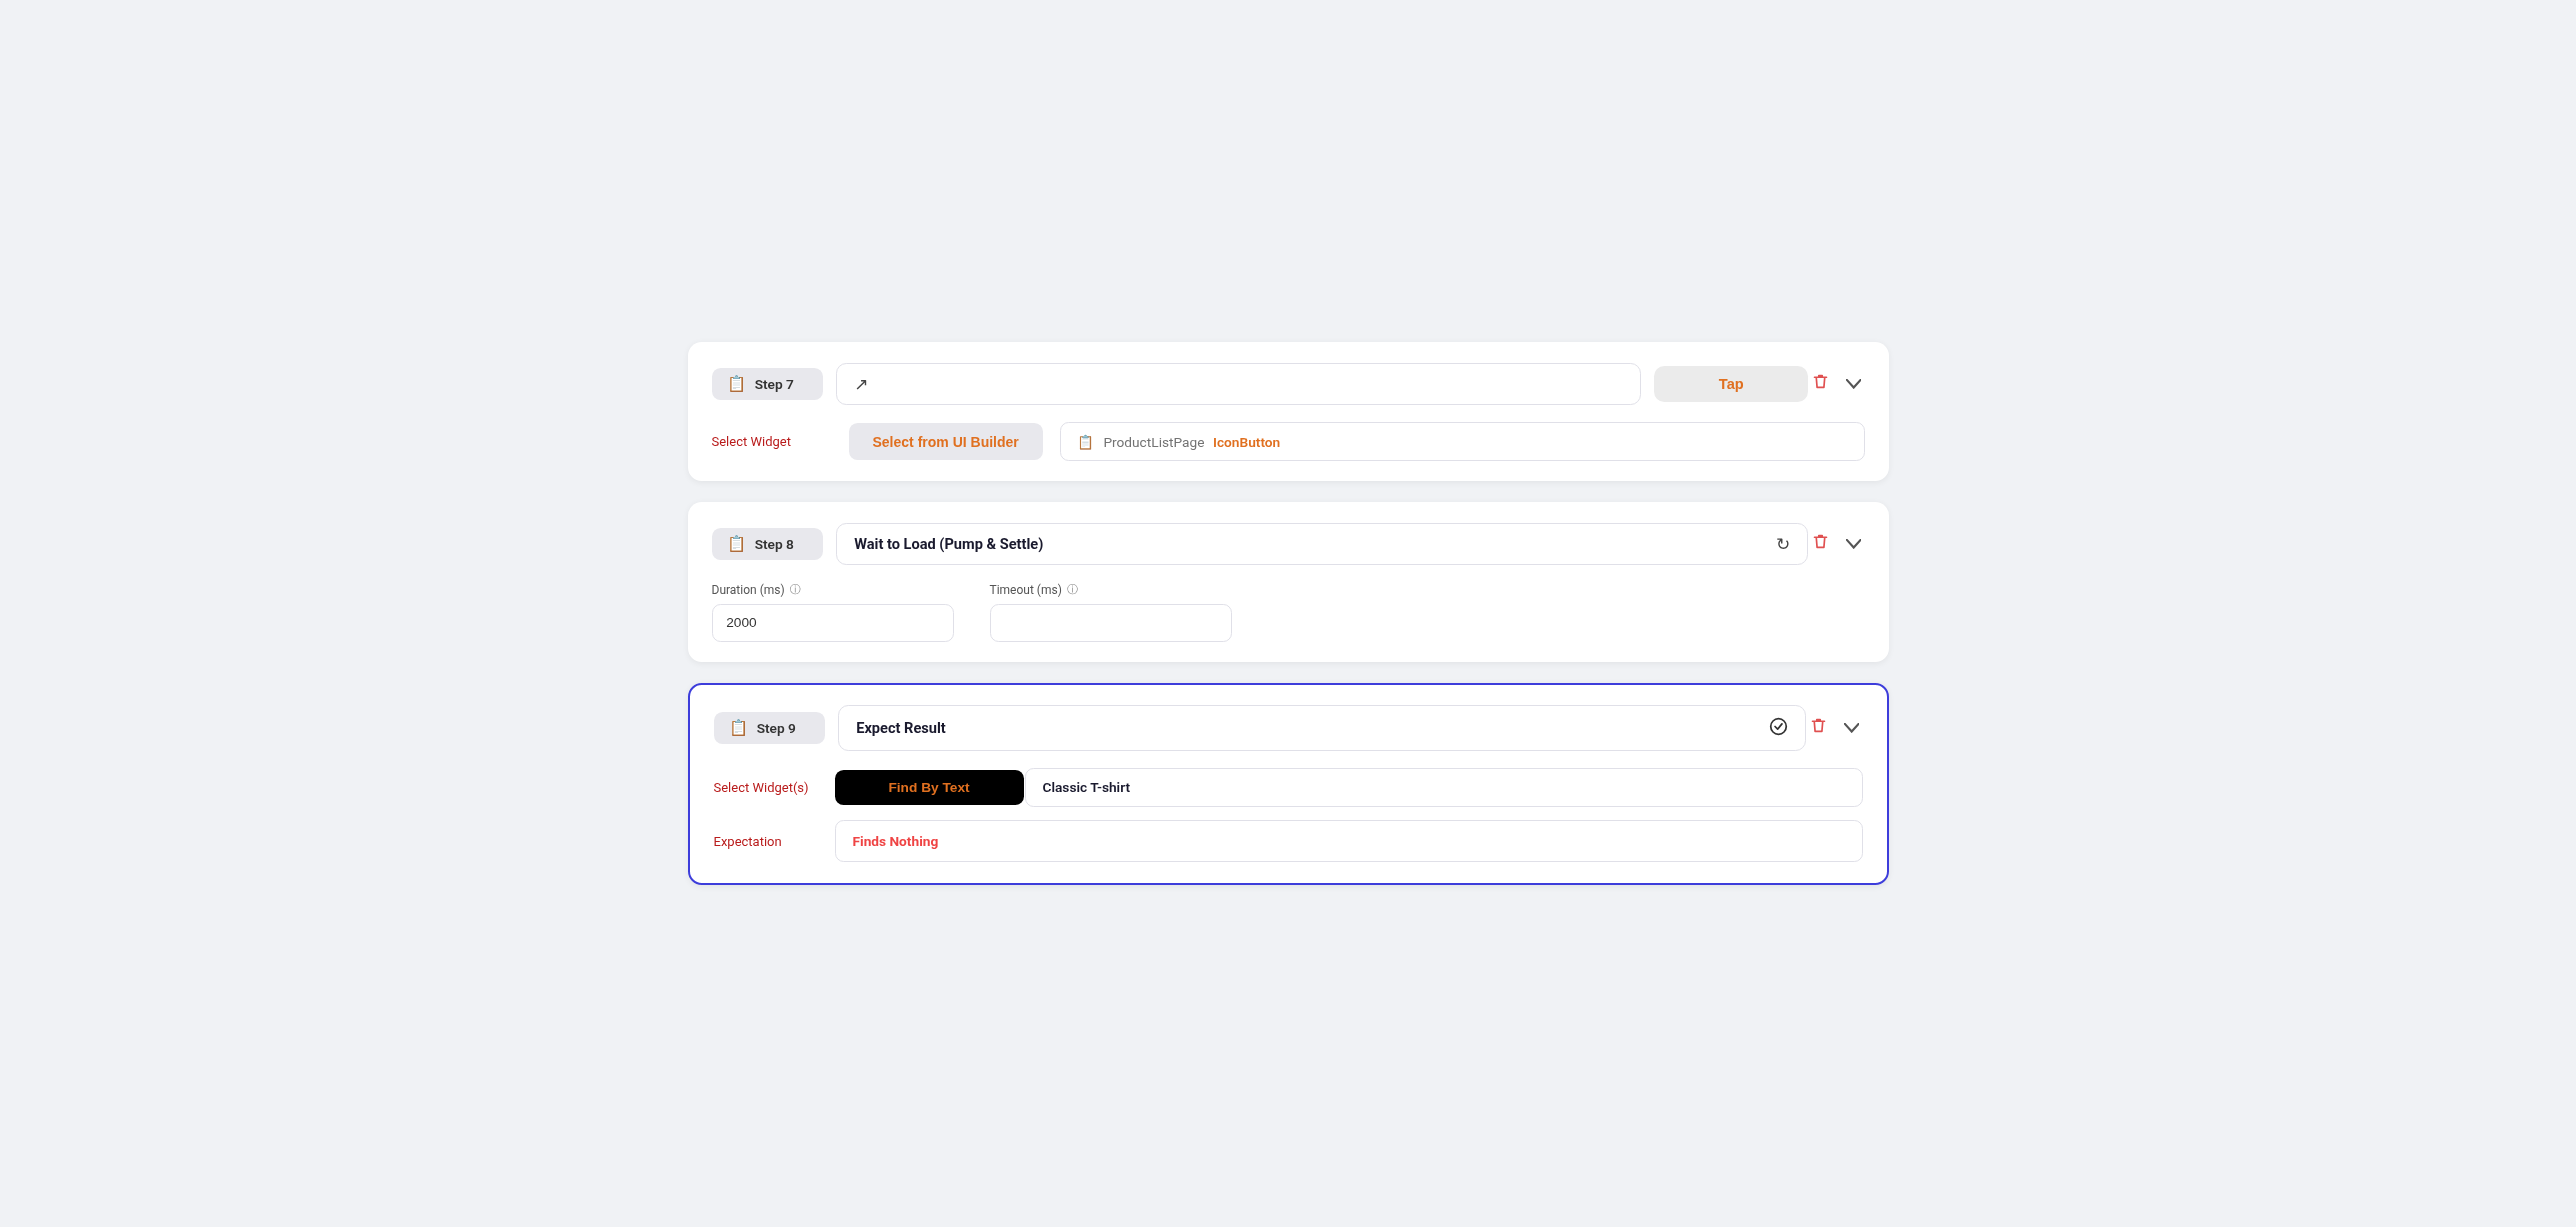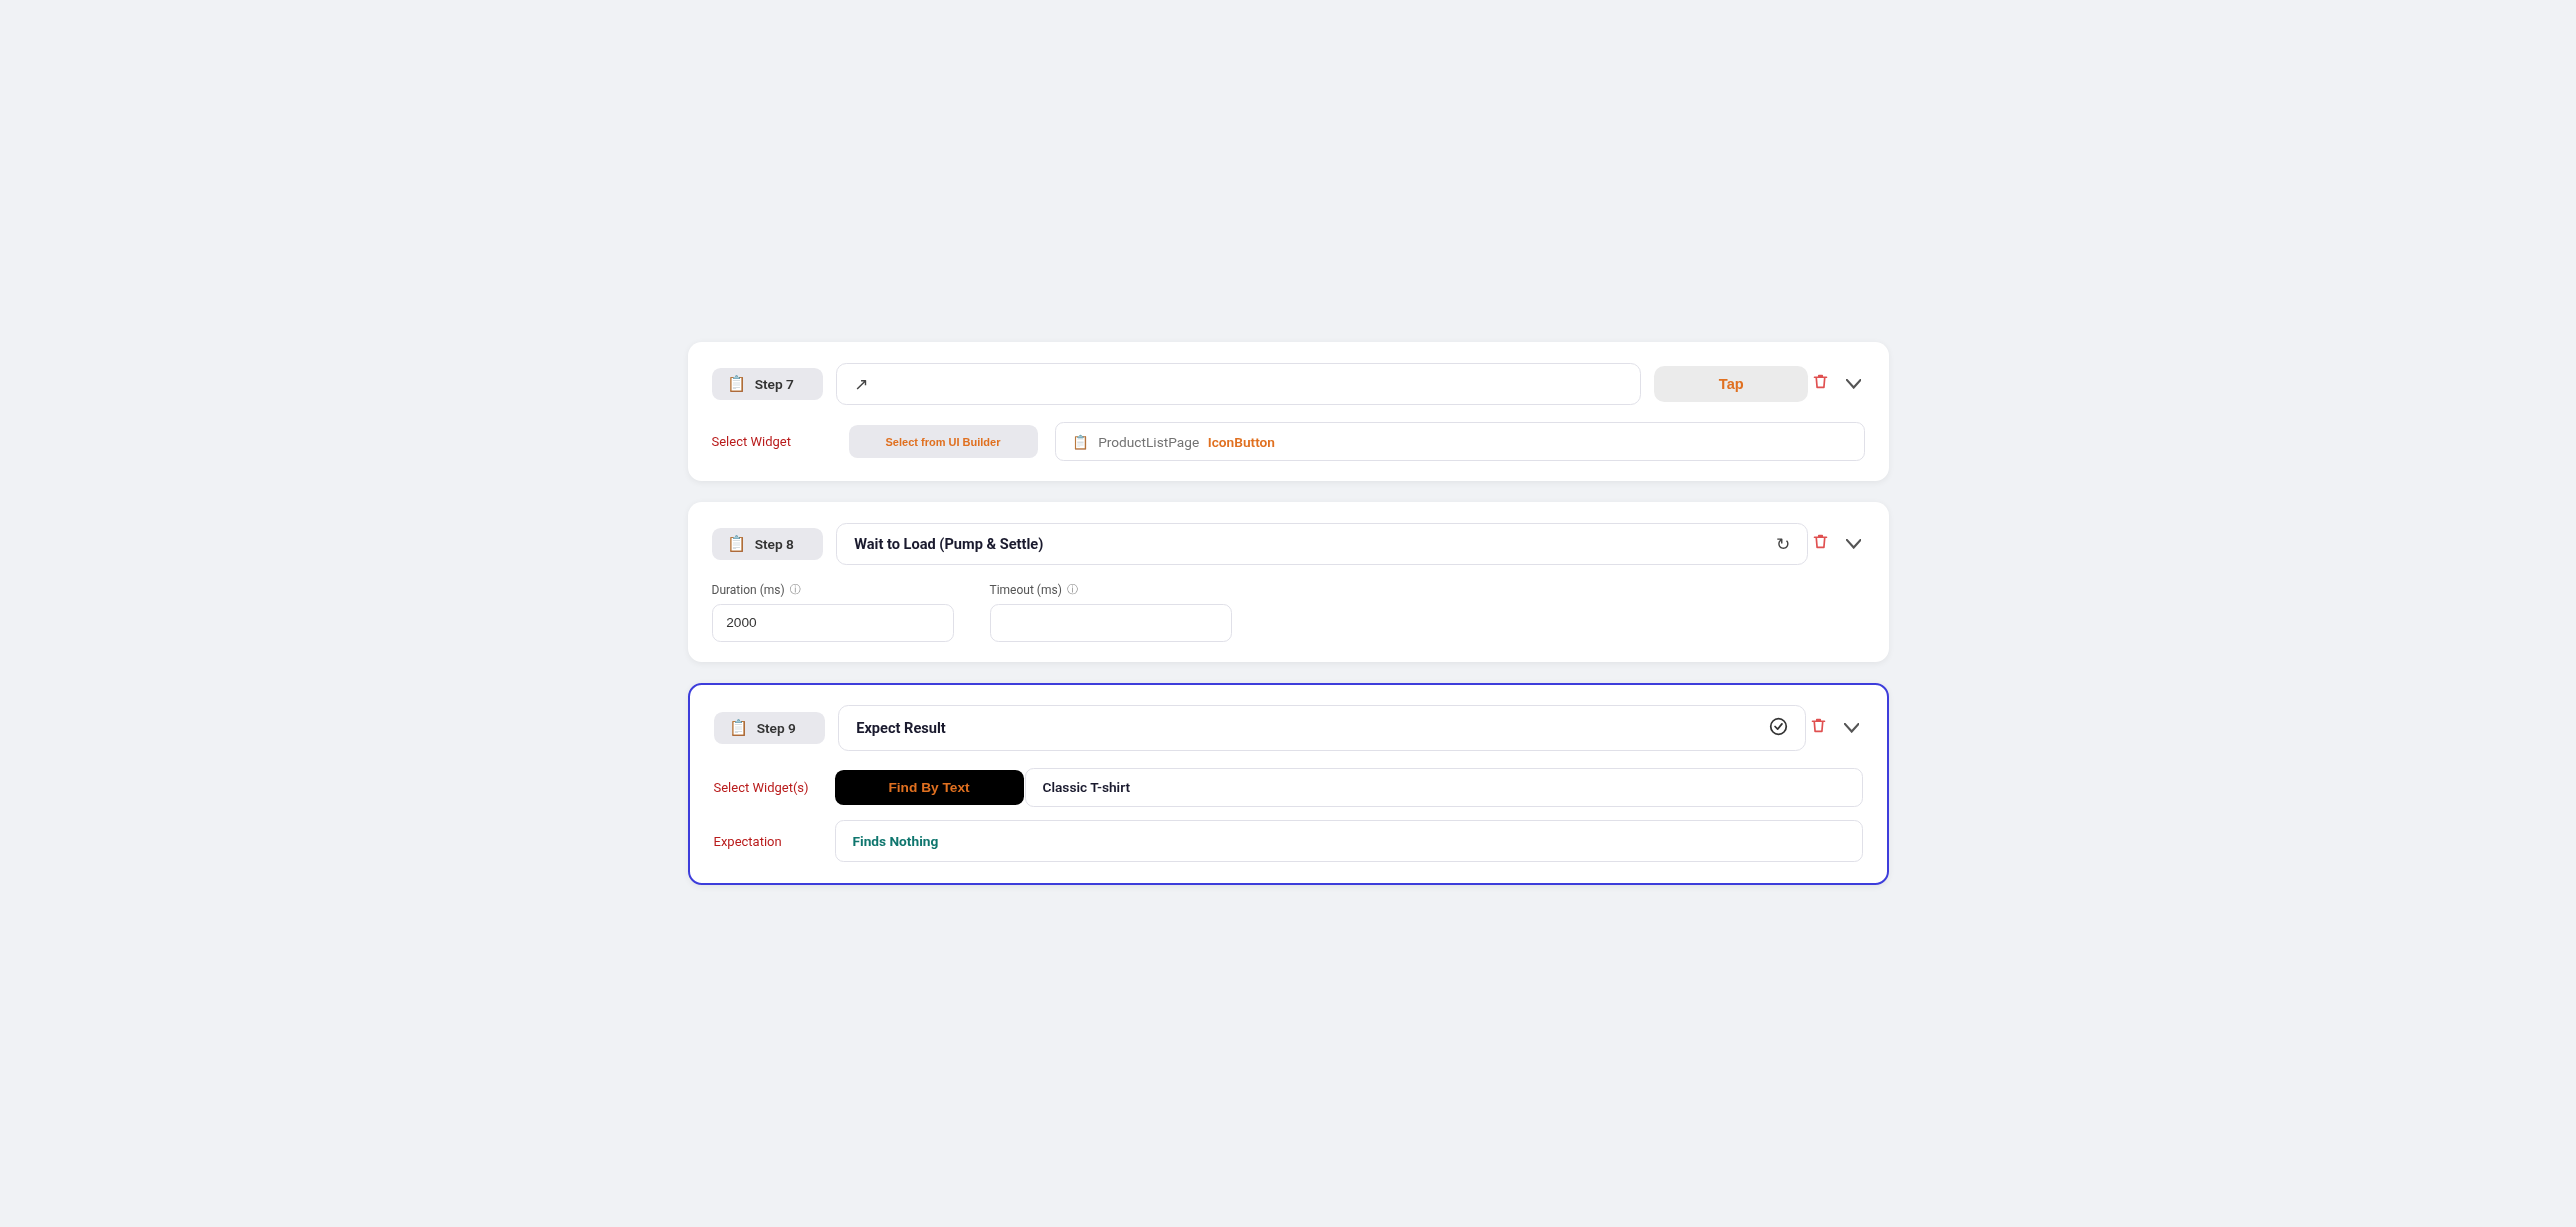--- a/index.html
+++ b/index.html
@@ -137,21 +137,21 @@
       font-size: 13px;
       color: #b91c1c;
       min-width: 120px;
     }
 
     .select-from-builder-btn {
       background: #e8e8ed;
       border: none;
       border-radius: 8.6px;
       padding: 10.3px 24px;
-      font-size: 11px;
+      font-size: 14px;
       font-weight: 600;
       color: #e07020;
       cursor: pointer;
       min-width: 189px;
       text-align: center;
     }
 
     .widget-ref-box {
       display: flex;
       align-items: center;
@@ -218,21 +218,21 @@
       outline: none;
     }
 
     .expectation-box {
       background: #ffffff;
       border: 1.3px solid #e0e0e8;
       border-radius: 8.6px;
       padding: 12px 17px;
       font-size: 13.7px;
       font-weight: 700;
-      color: #0f766e;
+      color: #ef4444;
       flex: 1;
     }
 
     .full-row {
       width: 100%;
       display: flex;
       align-items: center;
       gap: 1px;
       margin-top: 6.9px;
     }

